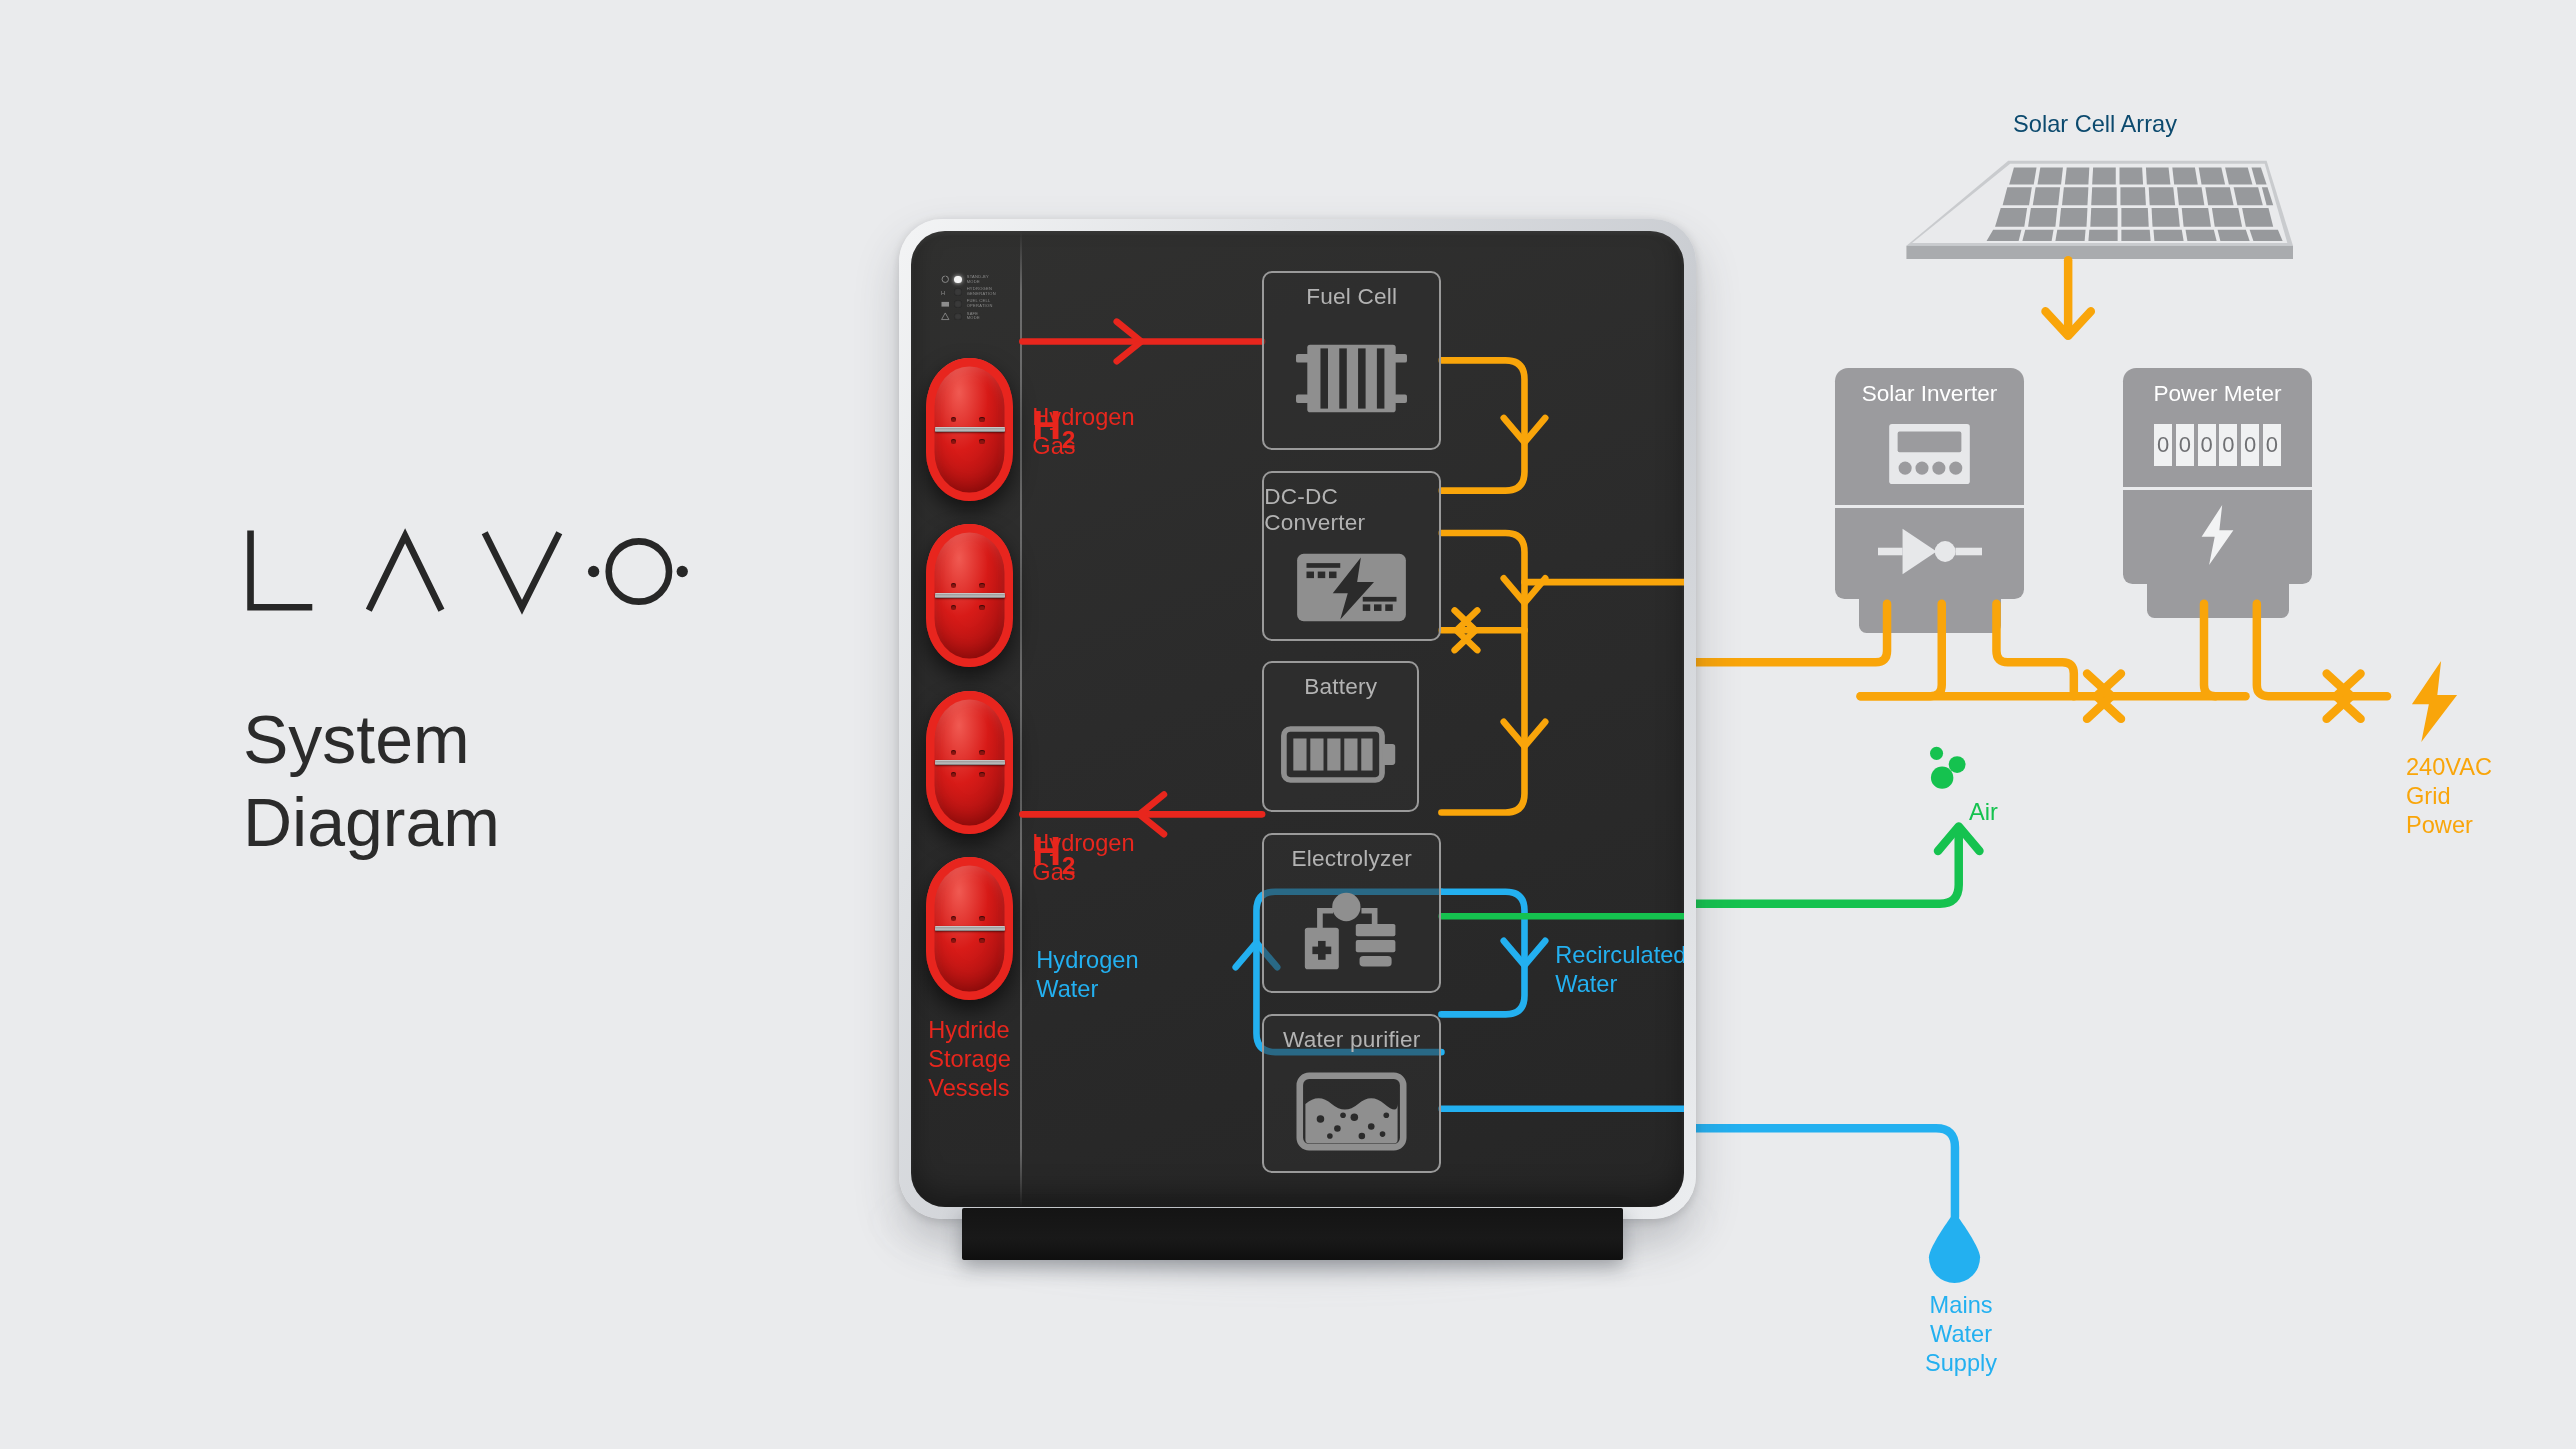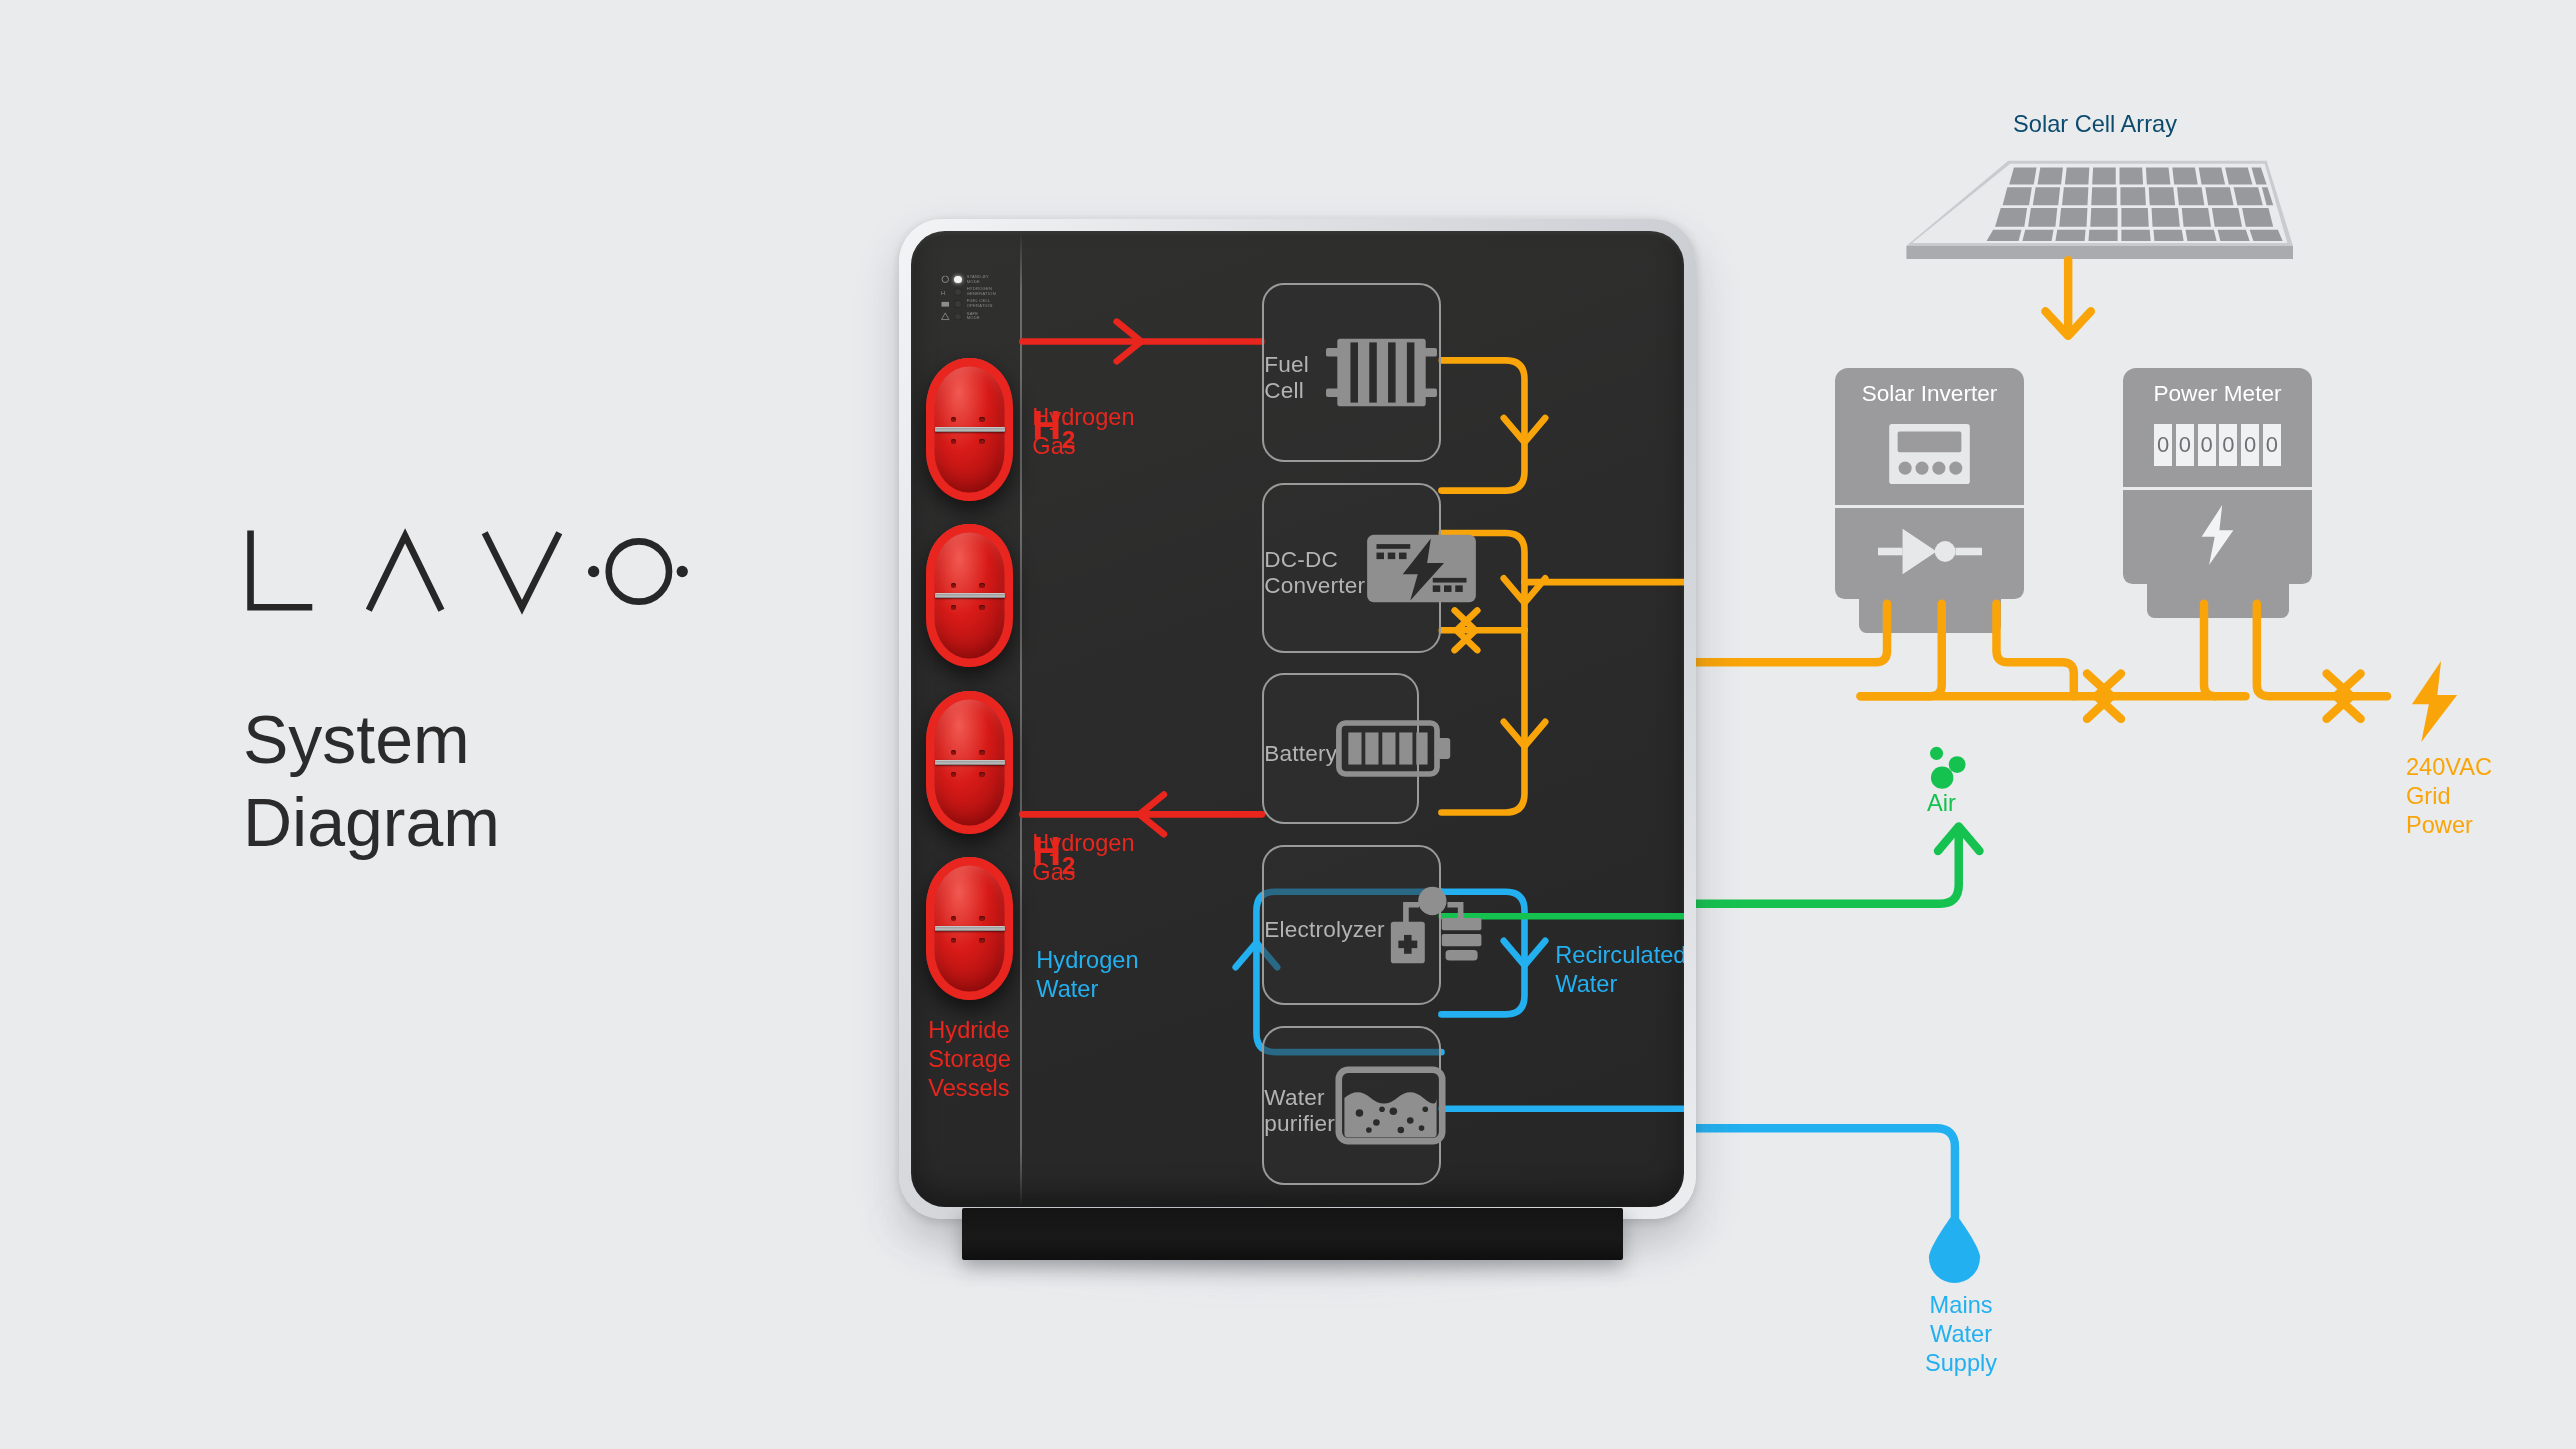--- a/index.html
+++ b/index.html
@@ -84,23 +84,23 @@
     background:linear-gradient(180deg,#d9d9d9,#8f8f8f 40%,#cfcfcf 60%,#707070);
     border-radius:0.9px; box-shadow:0 0.9px 1.9px rgba(0,0,0,.5);
   }
   .vessel .rivet{
     position:absolute; width:5.7px; height:4.7px; border-radius:50%;
     background:#8c1410; box-shadow:inset 0 0.9px 0.9px rgba(0,0,0,.6);
   }
 
   
   .card{
-    position:absolute; border:2.8px solid #9a9a9a; border-radius:22px;
+    position:absolute; border:2.8px solid #9a9a9a; border-radius:10px;
     background:rgba(48,48,48,.55);
-    display:flex; align-items:center;margin-top:12px;
+    display:flex; flex-direction:column; align-items:center;
   }
   .card-title{
     margin-top:10.4px; font-size:22.6px; color:#b3b3b3; font-weight:400; letter-spacing:0.2px;
   }
   .card-icon{ flex:1; display:flex; align-items:center; justify-content:center; width:100%; }
 
   
   .lbl{ position:absolute; font-weight:400; line-height:1.22; white-space:pre-line; }
   .lbl-h2{ font-size:40px; font-weight:600; color:#e8261d; letter-spacing:0.5px; }
   .lbl-h2 sub{ font-size:24.5px; }
@@ -309,21 +309,21 @@
 Grid
 Power</div>
   </div>
 
   <div style="position:absolute; left:1927px; top:744px; width:113px; text-align:left;">
     <svg width="49" height="43" viewBox="0 0 52 46">
       <circle cx="10" cy="10" r="7" fill="#15c24f"></circle>
       <circle cx="32" cy="22" r="9" fill="#15c24f"></circle>
       <circle cx="16" cy="36" r="12" fill="#15c24f"></circle>
     </svg>
-    <div class="lbl lbl-green" style="position:static; margin-top:2px;">Air</div>
+    <div class="lbl lbl-green" style="position:static; margin-top:11px;text-align:center;">Air</div>
   </div>
 
   <div style="position:absolute; left:1925px; top:1210px;">
     <svg width="59" height="72" viewBox="0 0 62 76">
       <path d="M31 2 C31 2 4 38 4 50 A27 27 0 0 0 58 50 C58 38 31 2 31 2 Z" fill="#23b0f0"></path>
     </svg>
     <div class="lbl lbl-blue" style="position:static; margin-top:9.4px;text-align:center;">Mains
 Water
 Supply</div>
   </div>

